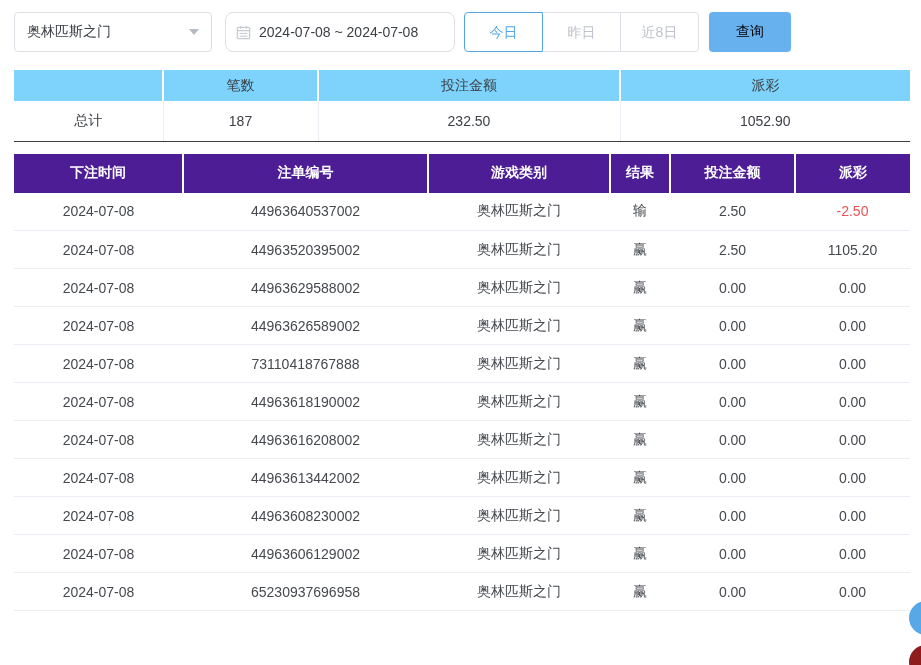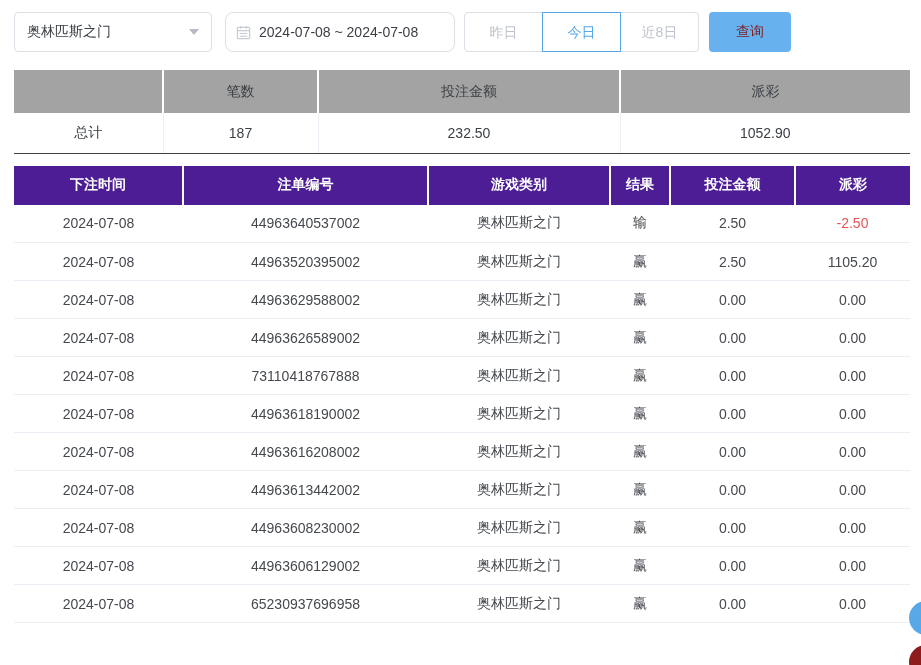--- a/index.html
+++ b/index.html
@@ -45,31 +45,31 @@
     font-size: 14px; color: #bfc3cb; cursor: pointer; line-height: 38px; text-align: center;
     margin-left: -1px;
     font-family: "Liberation Sans", "DejaVu Sans", sans-serif;
   }
   .quick-btn:first-child { border-radius: 4px 0 0 4px; margin-left: 0; }
   .quick-btn:last-child { border-radius: 0 4px 4px 0; }
   .quick-btn.active { color: #56a7e8; border-color: #56a7e8; position: relative; z-index: 2; }
 
   .search-btn {
     margin-left: 10px; width: 82px; height: 40px; border: none; border-radius: 4px;
-    background: #68b1ef; color: #7f1d1d; font-size: 14px; cursor: pointer;
+    background: #68b1ef; color: #000000; font-size: 14px; cursor: pointer;
     font-family: "Liberation Sans", "DejaVu Sans", sans-serif;
   }
 
   
   table { border-collapse: collapse; table-layout: fixed; width: 896px; }
   td, th { text-align: center; font-size: 14px; overflow: hidden; white-space: nowrap; }
 
   .summary-table { margin-top: 18px; }
   .summary-table th {
-    background: #a3a3a3; height: 43px; font-weight: normal; color: #3c4046;
+    background: #7dd3fc; height: 31px; font-weight: normal; color: #3c4046;
     border-right: 2px solid #ffffff;
   }
   .summary-table th:last-child { border-right: none; }
   .summary-table td {
     height: 40px; background: #ffffff; color: #3c4046;
     border-right: 1px solid #ebeef5; border-bottom: 1px solid #404040;
   }
   .summary-table td:last-child { border-right: none; }
 
   .bet-table { margin-top: 12px; }
@@ -107,22 +107,22 @@
         <line x1="1.5" y1="6" x2="14.5" y2="6" stroke="#c8ccd4" stroke-width="1.4"></line>
         <line x1="5" y1="1" x2="5" y2="4" stroke="#c8ccd4" stroke-width="1.4"></line>
         <line x1="11" y1="1" x2="11" y2="4" stroke="#c8ccd4" stroke-width="1.4"></line>
         <line x1="4" y1="9" x2="12" y2="9" stroke="#c8ccd4" stroke-width="1.2"></line>
         <line x1="4" y1="12" x2="12" y2="12" stroke="#c8ccd4" stroke-width="1.2"></line>
       </svg>
       <span class="date-value">2024-07-08 ~ 2024-07-08</span>
     </div>
 
     <div class="quick-group">
+      <button class="quick-btn active">今日</button>
       <button class="quick-btn">昨日</button>
-      <button class="quick-btn active">今日</button>
       <button class="quick-btn">近8日</button>
     </div>
 
     <button class="search-btn">查询</button>
   </div>
 
   <table class="summary-table">
     <colgroup>
         <col style="width:149px">
         <col style="width:155px">

